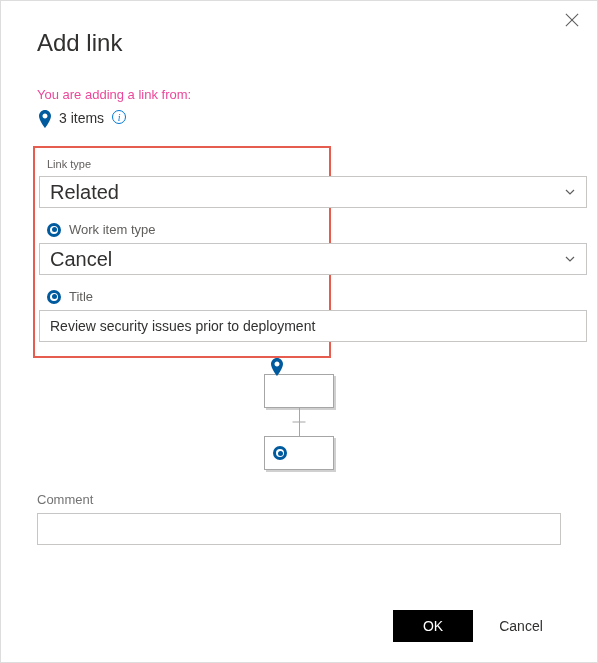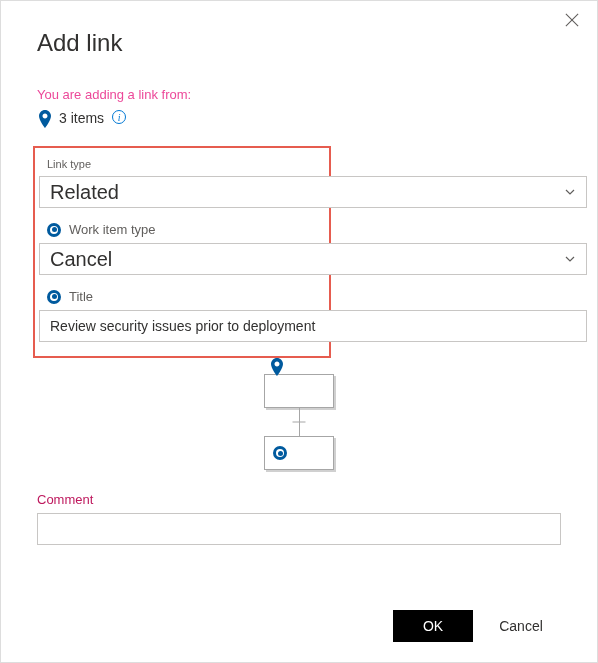--- a/index.html
+++ b/index.html
@@ -187,21 +187,21 @@
       position: absolute;
       top: 50%;
       left: 50%;
       transform: translate(-50%, -50%);
       width: 13px;
       height: 1px;
       background: #a6a6a6;
     }
     .comment-label {
       font-size: 13px;
-      color: #be185d;
+      color: #737373;
       margin-bottom: 6px;
     }
     .comment-field {
       width: 100%;
       height: 32px;
       border: 1px solid #c8c6c4;
       background: #fff;
       padding: 6px 10px;
       font-size: 14px;
       font-family: inherit;

